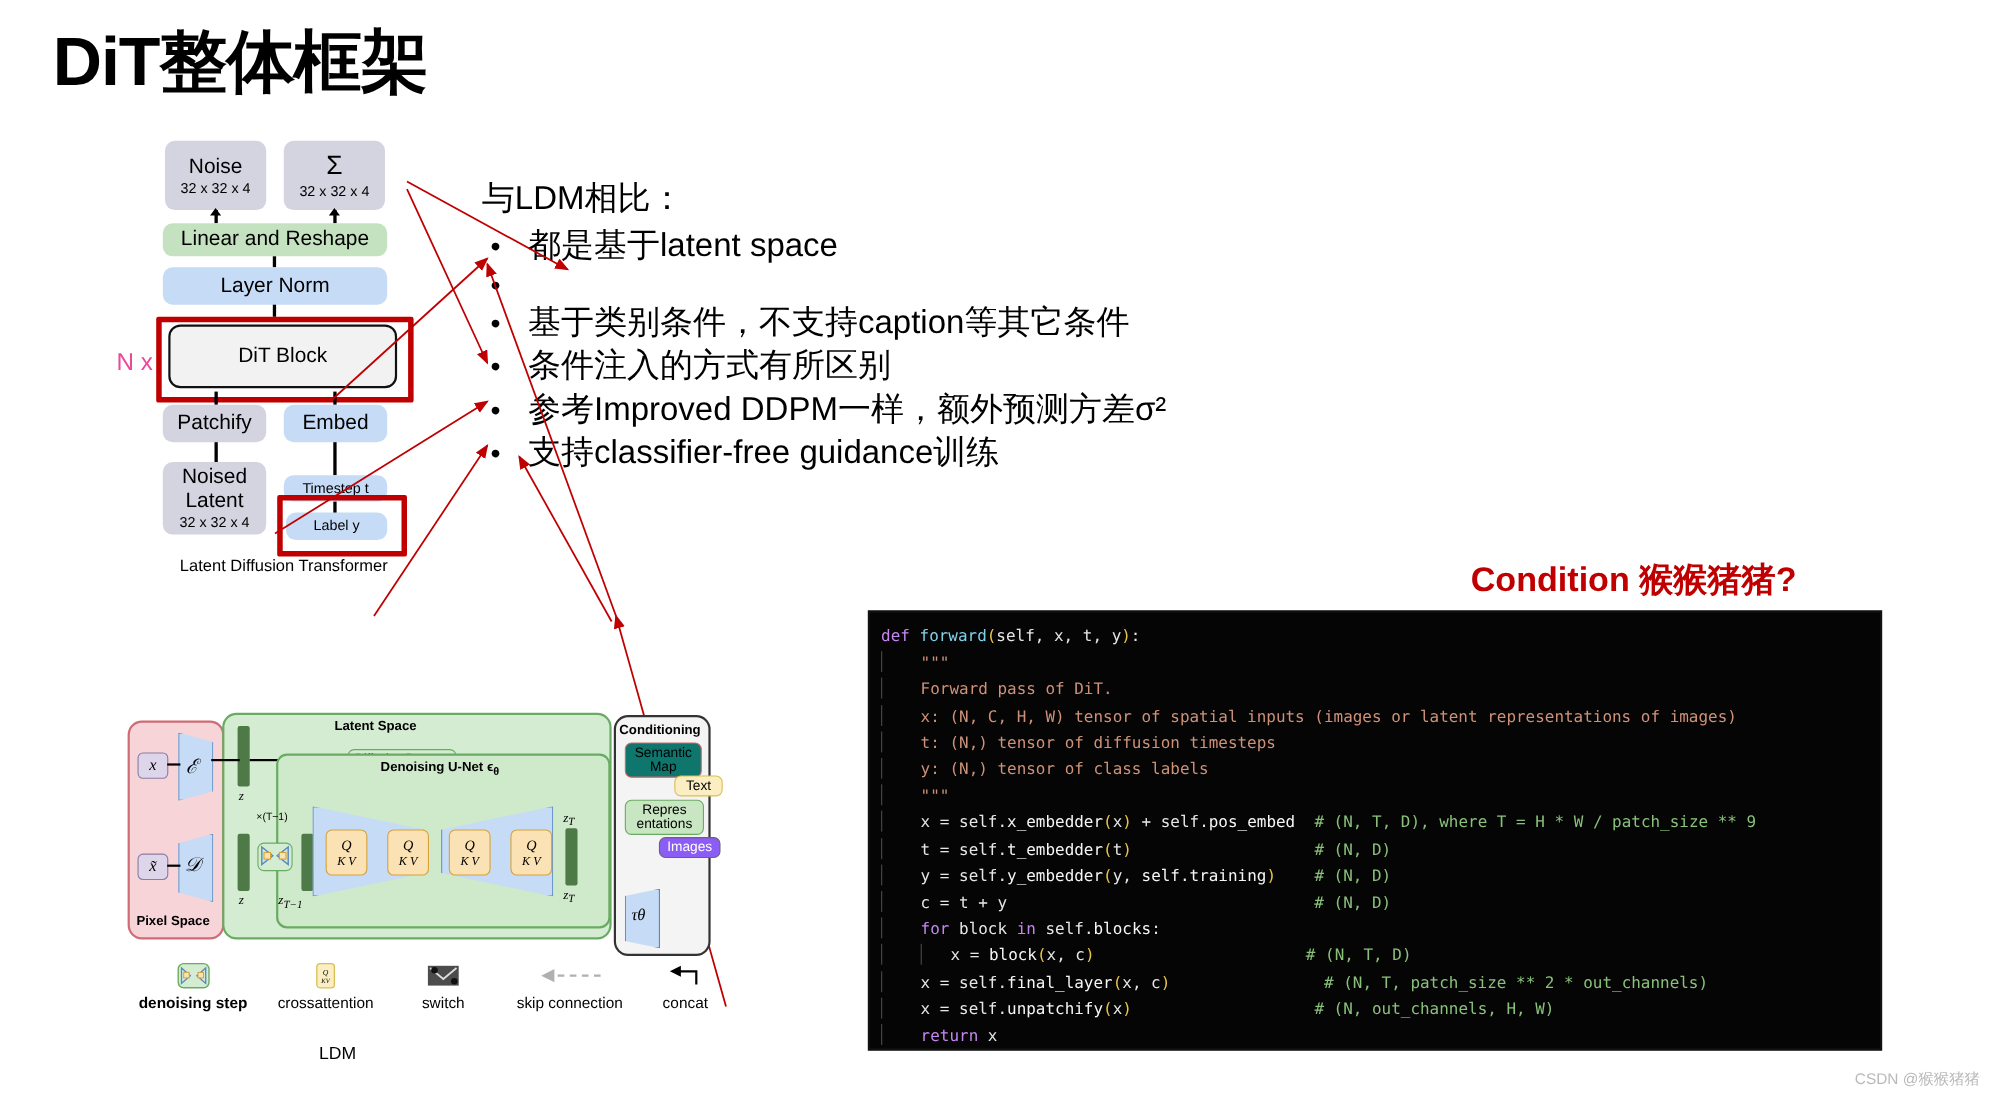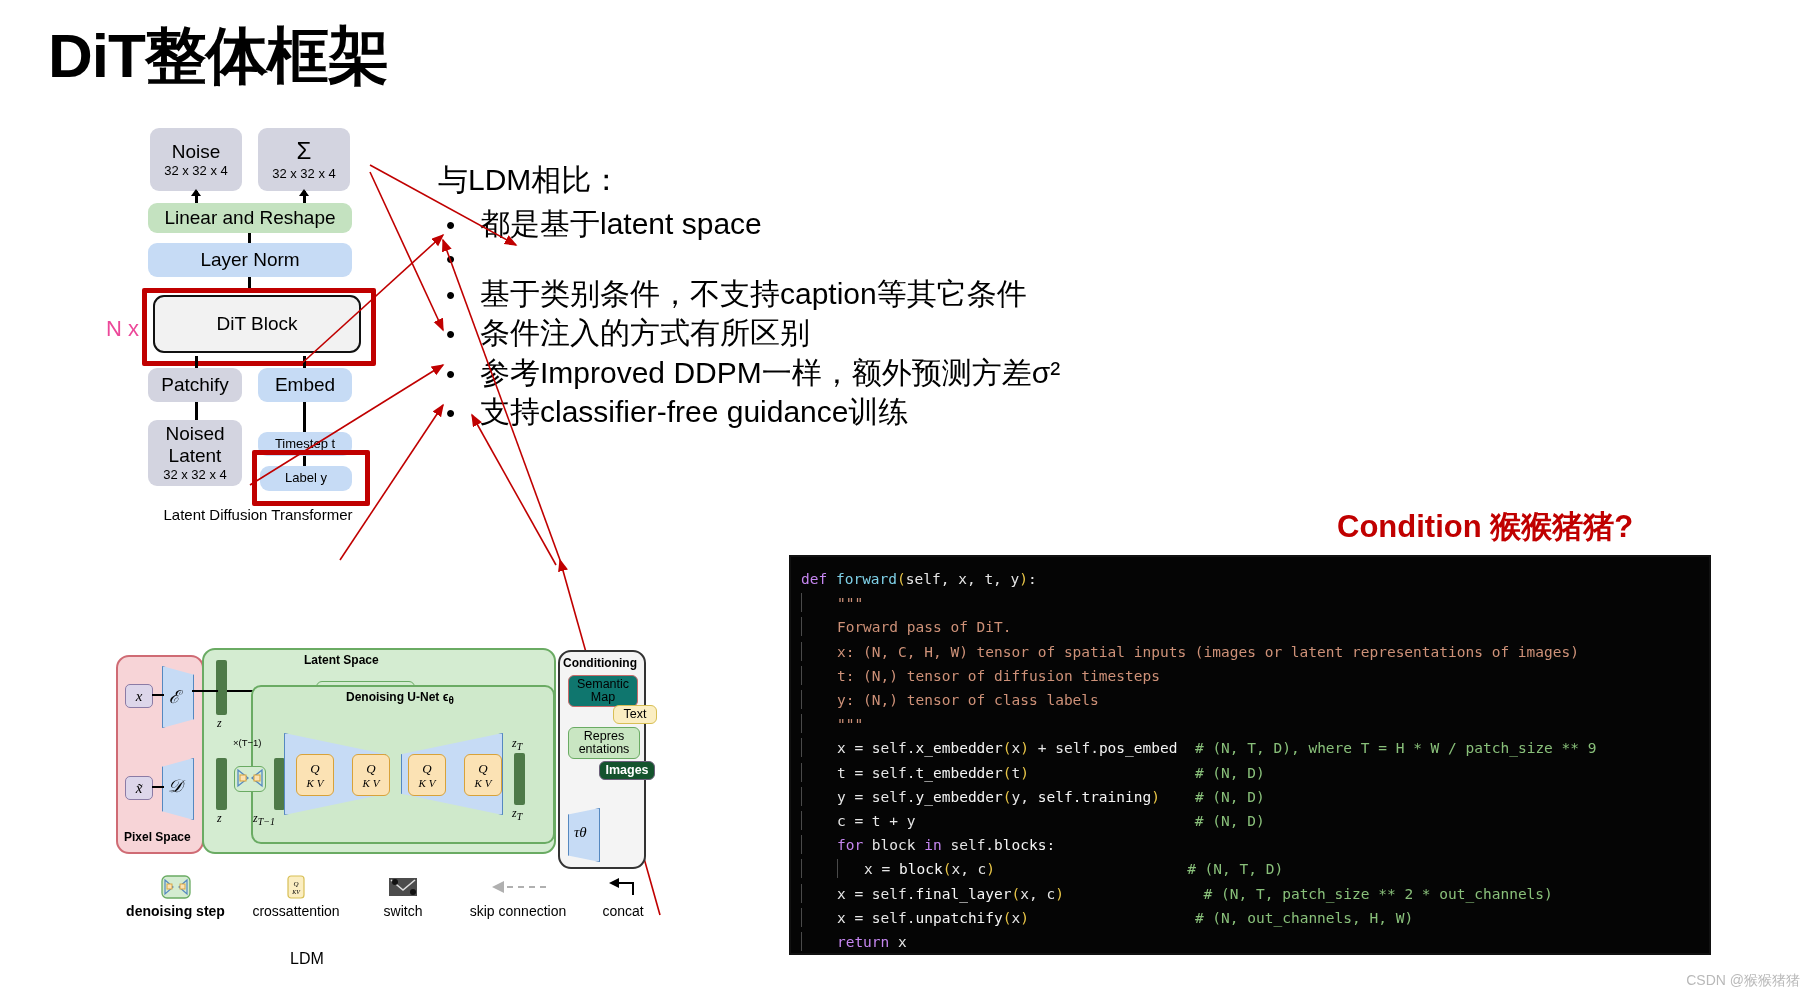--- a/index.html
+++ b/index.html
@@ -129,21 +129,21 @@
     position: absolute; background: #c6dbf5; border: 1.5px solid #5588c0;
   }
   .bar-dark { position: absolute; background: #4e7a48; border-radius: 2px; }
   .cbox {
     position: absolute; border-radius: 6px; font-size: 12.5px; color: #000;
     text-align: center; padding: 2px 4px; line-height: 1.05;
   }
   .cbox-sem { background: #0f766e; border: 1.5px solid #c96a6a; }
   .cbox-txt { background: #fbeec2; border: 1.5px solid #d8bf55; }
   .cbox-rep { background: #c9e6c2; border: 1.5px solid #6aab63; }
-  .cbox-img { background: #14532d; border: 1.5px solid #6c5f7a; font-weight: bold; }
+  .cbox-img { background: #8b5cf6; border: 1.5px solid #6c5f7a; }
   .vbox {
     position: absolute; background: #ddd6ea; border: 1.4px solid #8b7ba5;
     border-radius: 5px; display:flex; align-items:center; justify-content:center;
     font-family: "Liberation Serif", serif; font-style: italic; font-size: 15px;
   }
   .blk { position: absolute; background: #000; }
 
   
   #ldm-legend { position: absolute; left: 118px; top: 875px; width: 580px; height: 45px; }
   .legend-item { position: absolute; text-align: center; font-size: 14px; color: #000; }

